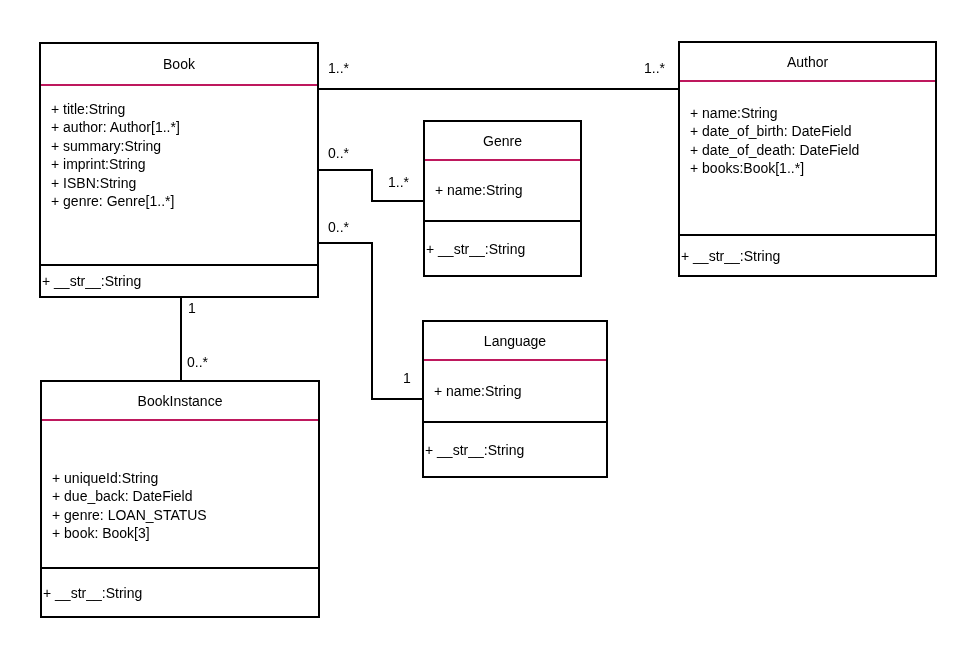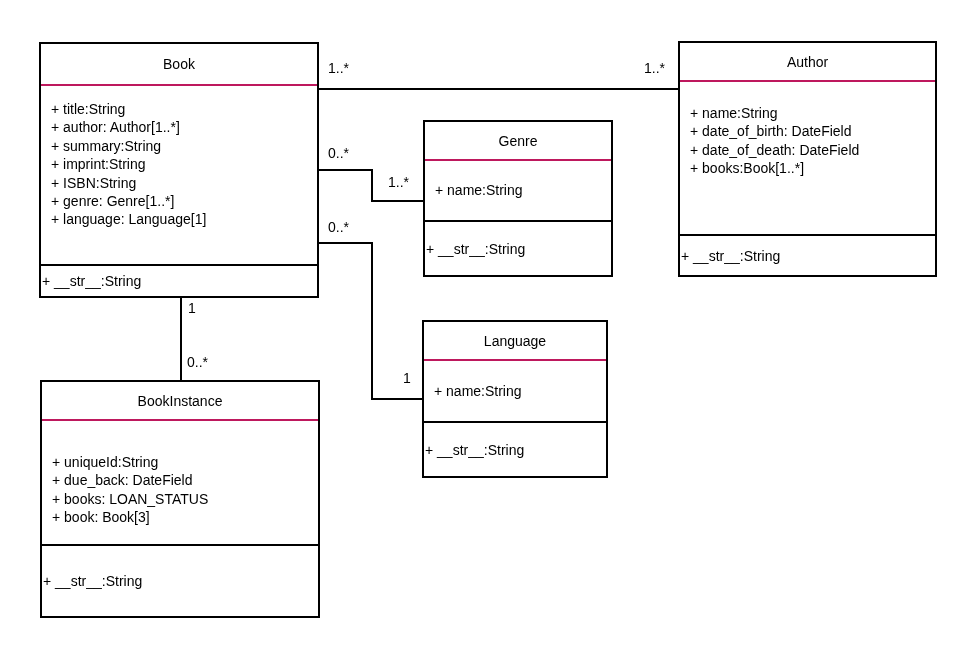--- a/index.html
+++ b/index.html
@@ -49,31 +49,31 @@
 
   
   .box-book{left:39px;top:42px;width:280px;height:256px;}
   .box-book .c-title{height:40px;}
   .box-book .c-attrs{height:180px;padding-top:14px;}
 
   .box-author{left:678px;top:41px;width:259px;height:236px;}
   .box-author .c-title{height:37px;}
   .box-author .c-attrs{height:154px;padding-top:22px;}
 
-  .box-genre{left:423px;top:120px;width:190px;height:157px;}
+  .box-genre{left:423px;top:120px;width:159px;height:157px;}
   .box-genre .c-title{height:37px;}
   .box-genre .c-attrs{height:61px;}
 
   .box-language{left:422px;top:320px;width:186px;height:158px;}
   .box-language .c-title{height:37px;}
   .box-language .c-attrs{height:62px;}
 
   .box-bookinstance{left:40px;top:380px;width:280px;height:238px;}
   .box-bookinstance .c-title{height:37px;}
-  .box-bookinstance .c-attrs{height:125px;padding-top:32px;}
+  .box-bookinstance .c-attrs{height:148px;padding-top:48px;}
 
   .mult{
     position:absolute;
     font-size:14px;
     line-height:16px;
     white-space:nowrap;
     background:#fff;
     padding:0 1px;
   }
   .m-a-src{left:327px;top:60px;}
@@ -101,21 +101,20 @@
     <div class="compartment c-title">
       <span>Book</span>
     </div>
     <div class="compartment c-attrs">
       <div class="attr-line">+ title:String</div>
       <div class="attr-line">+ author: Author[1..*]</div>
       <div class="attr-line">+ summary:String</div>
       <div class="attr-line">+ imprint:String</div>
       <div class="attr-line">+ ISBN:String</div>
       <div class="attr-line">+ genre: Genre[1..*]</div>
-      <div class="attr-line">+ language: Language[1]</div>
     </div>
     <div class="compartment c-methods">
       <div class="attr-line">+ __str__:String</div>
     </div>
   </div>
 
   <div class="class-box box-author">
     <div class="compartment c-title">
       <span>Author</span>
     </div>
@@ -154,21 +153,21 @@
     </div>
   </div>
 
   <div class="class-box box-bookinstance">
     <div class="compartment c-title">
       <span>BookInstance</span>
     </div>
     <div class="compartment c-attrs">
       <div class="attr-line">+ uniqueId:String</div>
       <div class="attr-line">+ due_back: DateField</div>
-      <div class="attr-line">+ books: LOAN_STATUS</div>
+      <div class="attr-line">+ genre: LOAN_STATUS</div>
       <div class="attr-line">+ book: Book[3]</div>
     </div>
     <div class="compartment c-methods">
       <div class="attr-line">+ __str__:String</div>
     </div>
   </div>
 
   <span class="mult m-a-src">1..*</span>
   <span class="mult m-a-tgt">1..*</span>
   <span class="mult m-b-src">0..*</span>

